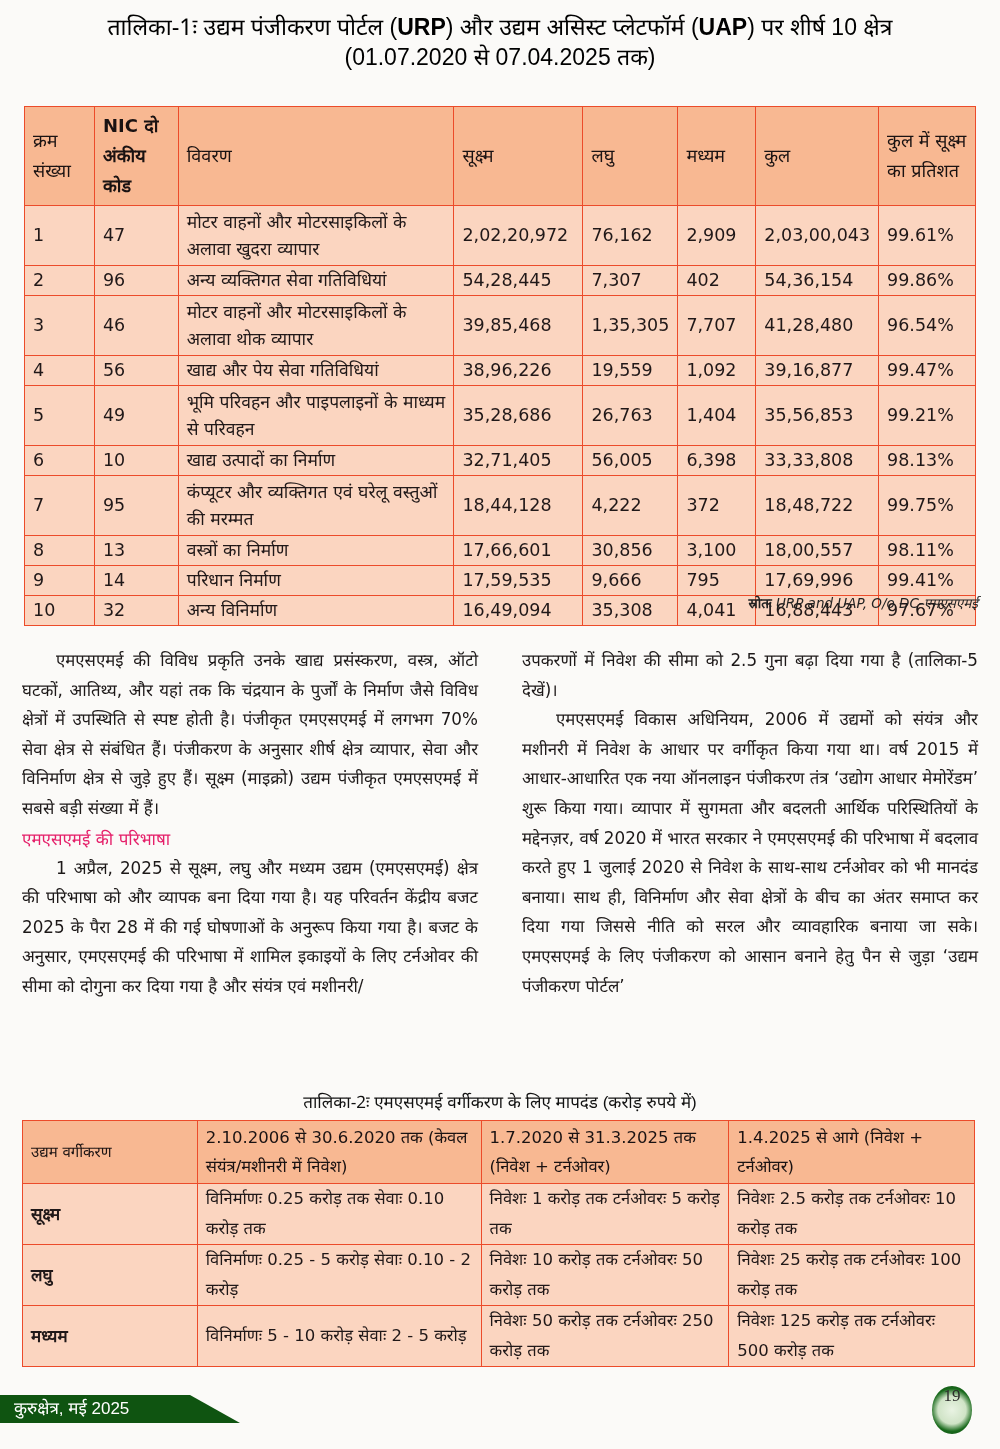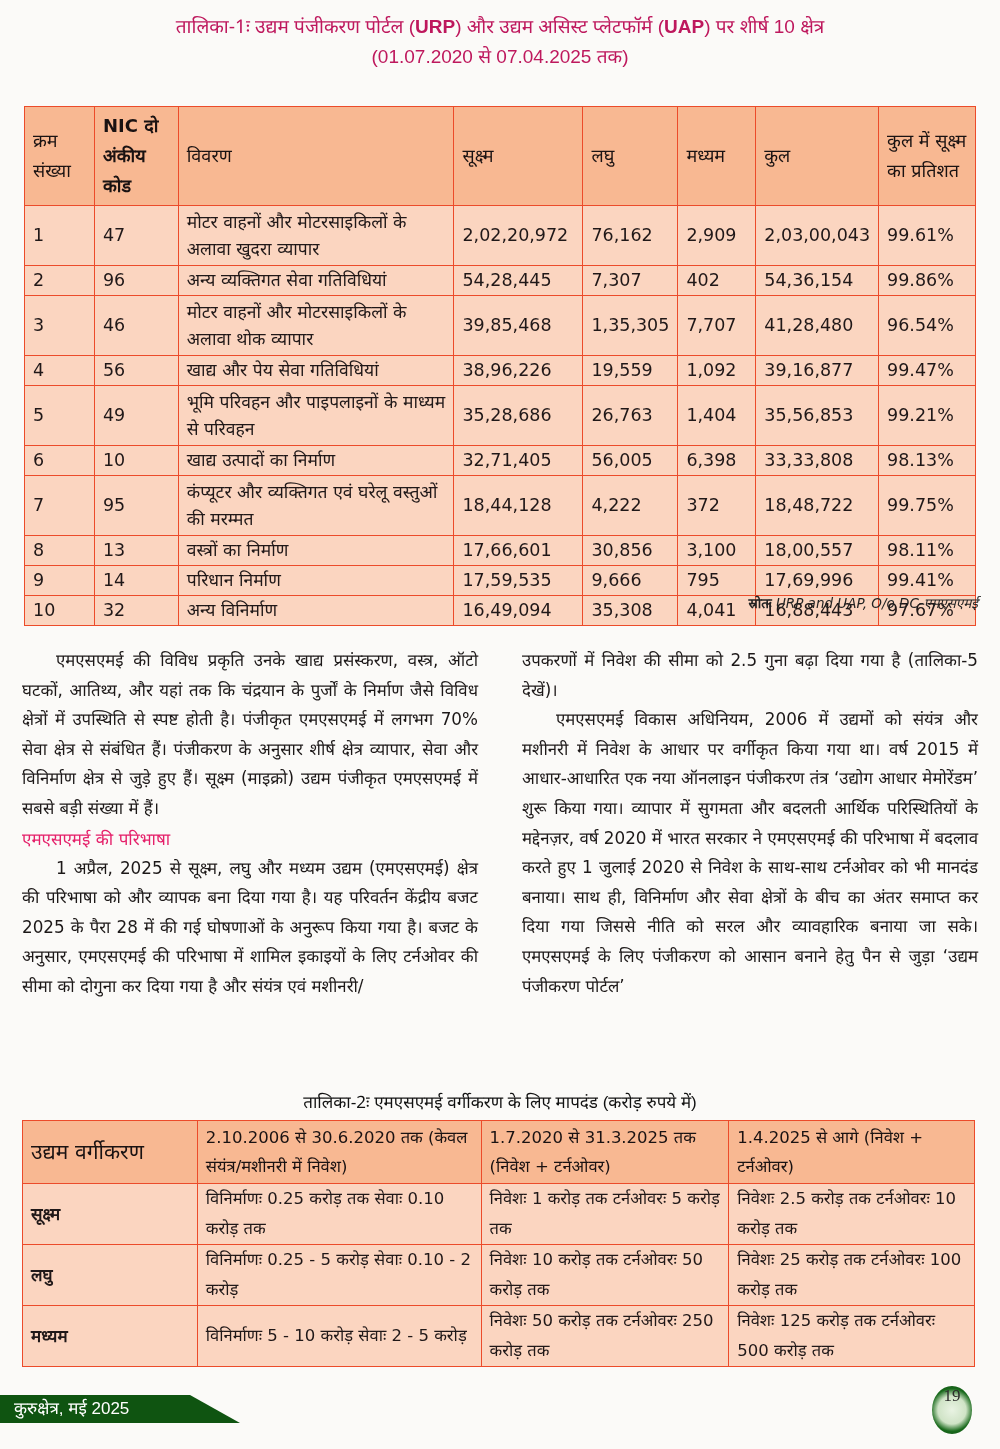--- a/index.html
+++ b/index.html
@@ -1,19 +1,19 @@
 <!DOCTYPE html>
 <html><head>
 <meta charset="utf-8">
 <style>
   * { box-sizing: border-box; margin: 0; padding: 0; }
   html, body { width: 1000px; height: 1449px; background: #fbfaf8; overflow: hidden; }
   body { font-family: "DejaVu Sans", "Liberation Sans", sans-serif; color: #1e1a1a; position: relative; }
 
-  .t1-title { position: absolute; left: 0; top: 12px; width: 1000px; text-align: center; font-family: "Liberation Sans", sans-serif; font-size: 19px; line-height: 30px; color: #be185d; }
+  .t1-title { position: absolute; left: 0; top: 12px; width: 1000px; text-align: center; font-family: "Liberation Sans", sans-serif; font-size: 23px; line-height: 30px; color: #000000; }
   .t1-title b { font-weight: bold; }
 
   table { border-collapse: collapse; position: absolute; }
   td, th { border: 1.5px solid #ec4b2a; vertical-align: middle; text-align: left; }
 
   #table1 { left: 24px; top: 70px; width: 952px; font-size: 17.5px; margin-top: 36px; }
   #table1 th { background: #f8b892; font-weight: normal; font-size: 18px; line-height: 30px; padding: 4px 8px; color: #1a1212; }
   #table1 th.bold { font-weight: bold; }
   #table1 td { background: #fbd5c0; padding: 0 8px; line-height: 27px; color: #201818; }
   #table1 tr.r2 td { height: 60px; }
@@ -26,21 +26,21 @@
   .col.left { left: 22px; }
   .col.right { left: 522px; }
   .col p { text-indent: 34px; }
   .col p.noindent { text-indent: 0; }
   .col h3 { color: #e5206a; font-size: 17px; font-weight: normal; line-height: 30px; }
 
   .t2-title { position: absolute; left: 0; top: 1090px; width: 1000px; text-align: center; font-family: "Liberation Sans", sans-serif; font-size: 17px; line-height: 26px; color: #111; }
 
   #table2 { left: 22px; top: 1120px; width: 953px; font-size: 16.5px; }
   #table2 th { background: #f8b892; font-weight: normal; padding: 2px 8px; line-height: 29px; color: #1a1212; }
-  #table2 th.rowhead { font-size: 21px; }
+  #table2 th.rowhead { font-size: 15px; }
   #table2 td { background: #fbd5c0; padding: 0 8px; line-height: 30px; height: 61px; color: #201818; }
   #table2 td.cls { font-weight: bold; font-size: 17px; }
 
   .footer-band { position: absolute; left: 0; top: 1395px; width: 240px; height: 28px; background: #0f5411; clip-path: polygon(0 0, 190px 0, 240px 28px, 0 28px); }
   .footer-text { position: absolute; left: 14px; top: 1397px; font-family: "Liberation Sans", sans-serif; font-size: 17px; line-height: 24px; color: #fff; }
   .page-num { position: absolute; left: 932px; top: 1386px; width: 40px; height: 48px; border-radius: 50%; background: radial-gradient(circle, #e9f3e3 0%, #cfe3c6 45%, #196a1c 68%, #0a3e0d 100%); display: flex; align-items: flex-start; justify-content: center; font-family: "Liberation Serif", serif; font-size: 17px; color: #2b2b2b; }
 </style>
 </head>
 <body>
 

